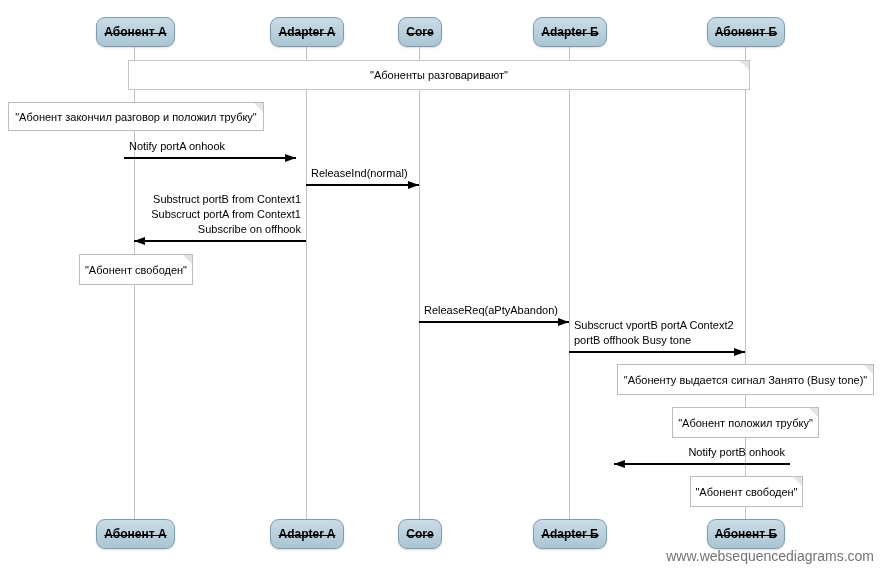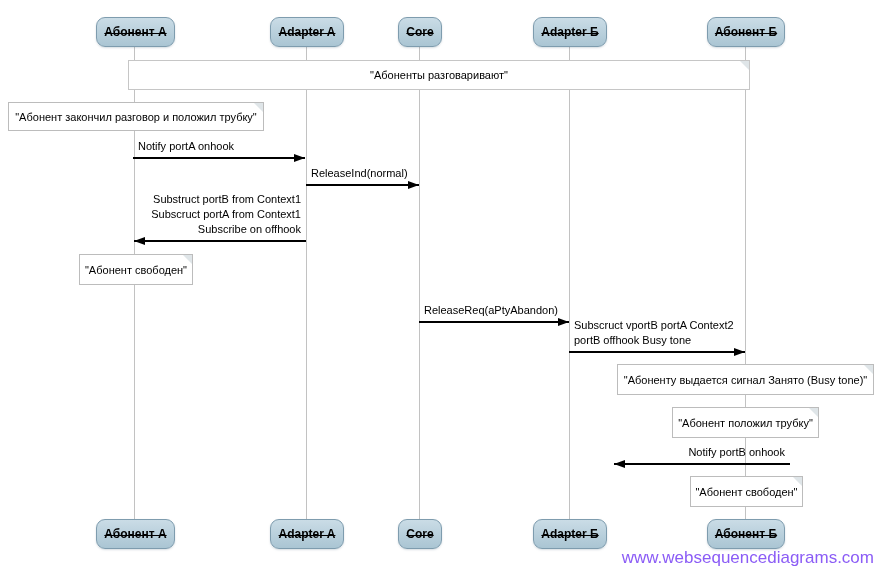--- a/index.html
+++ b/index.html
@@ -29,21 +29,21 @@
   }
   .msg{position:absolute;font-size:11px;}
   .msg .lbl{line-height:15px;padding:0 5px;white-space:nowrap;}
   .msg.dir-left .lbl{text-align:right;}
   .msg.dir-right .lbl{text-align:left;}
   .msg .arrow{position:relative;height:9px;}
   .msg .line{position:absolute;left:0;right:0;top:3px;height:0;border-top:2px solid #000;}
   .msg .head{position:absolute;top:0;width:0;height:0;border-top:4px solid transparent;border-bottom:4px solid transparent;}
   .msg.dir-right .head{right:0;border-left:11px solid #000;}
   .msg.dir-left .head{left:0;border-right:11px solid #000;}
-  .watermark{position:absolute;top:548px;right:6px;font-size:17px;color:#8b5cf6;}
+  .watermark{position:absolute;top:548px;right:6px;font-size:14px;color:#737373;}
 </style>
 </head>
 <body>
 
 <div class="diagram">
 
   <div class="lifeline" style="left:134px;top:45px;height:474px;"></div>
   <div class="lifeline" style="left:306px;top:45px;height:474px;"></div>
   <div class="lifeline" style="left:419px;top:45px;height:474px;"></div>
   <div class="lifeline" style="left:569px;top:45px;height:474px;"></div>
@@ -68,21 +68,21 @@
   </div>
   <div class="actor" style="left:707px;top:17px;width:76px;height:28px;">
     <span class="lbl">Абонент Б</span>
   </div>
 
   <div class="note" style="left:8px;top:102px;width:254px;height:27px;">
     <span class="fold"></span>
     <span>"Абонент закончил разговор и положил трубку"</span>
   </div>
 
-  <div class="msg dir-right" style="left:133px;top:139px;width:172px;">
+  <div class="msg dir-right" style="left:124px;top:139px;width:172px;">
     <div class="lbl">Notify portA onhook</div>
     <div class="arrow">
       <div class="line"></div>
       <div class="head"></div>
     </div>
   </div>
 
   <div class="msg dir-right" style="left:306px;top:166px;width:113px;">
     <div class="lbl">ReleaseInd(normal)</div>
     <div class="arrow">

